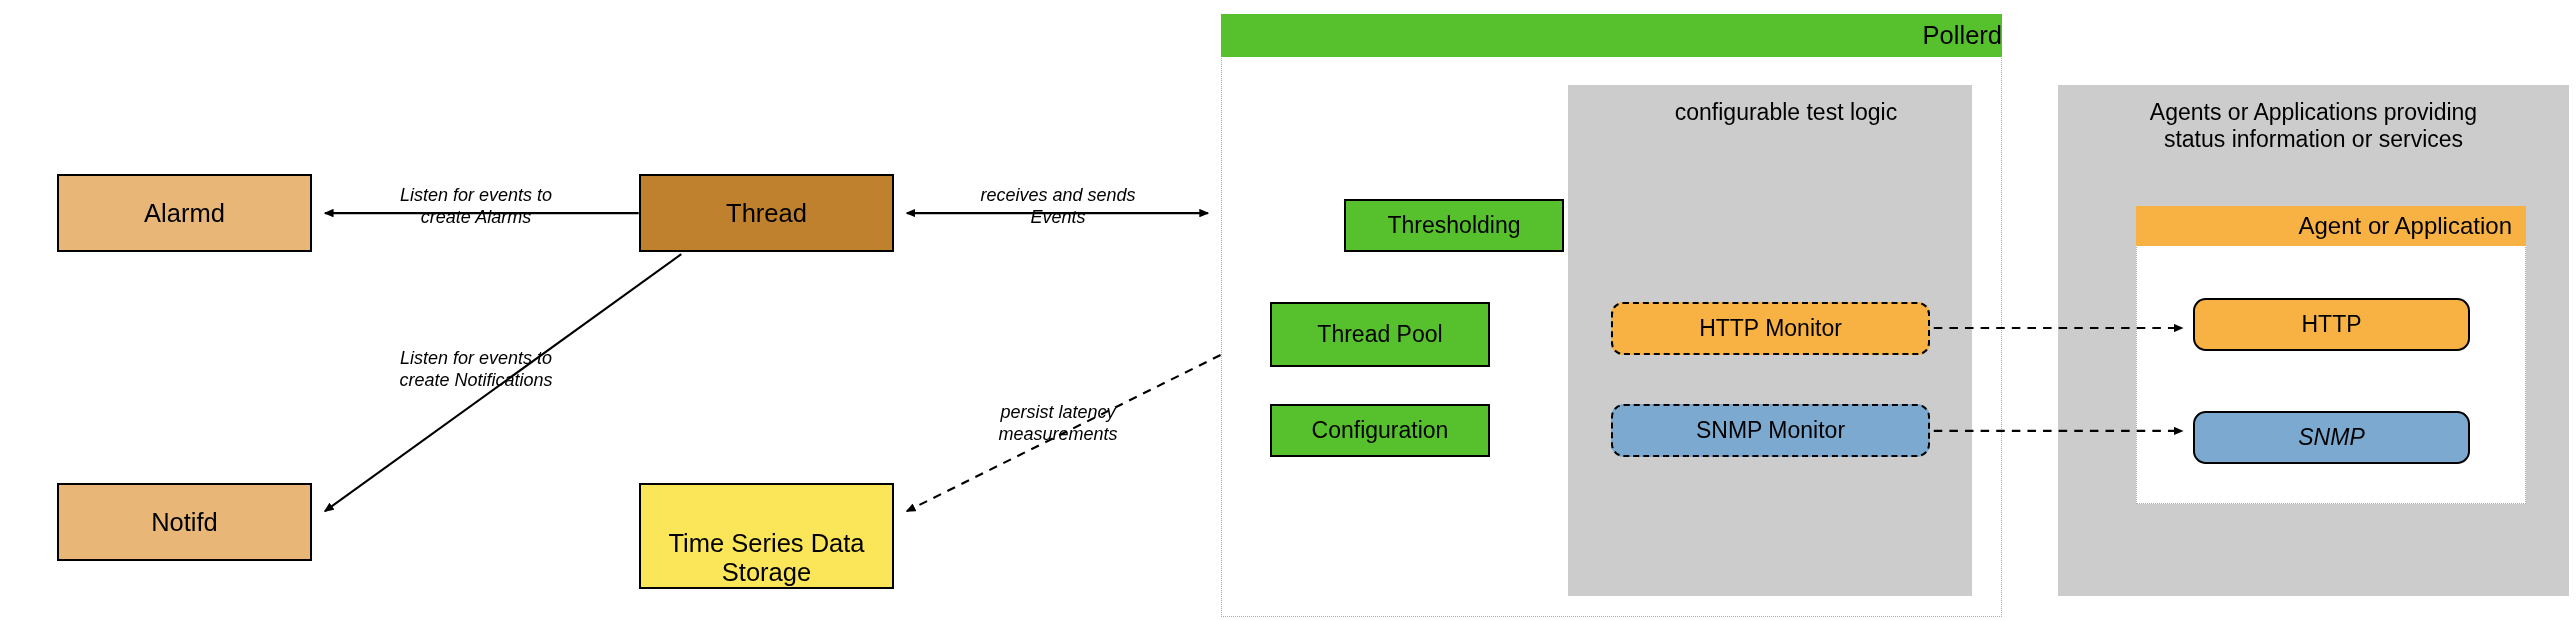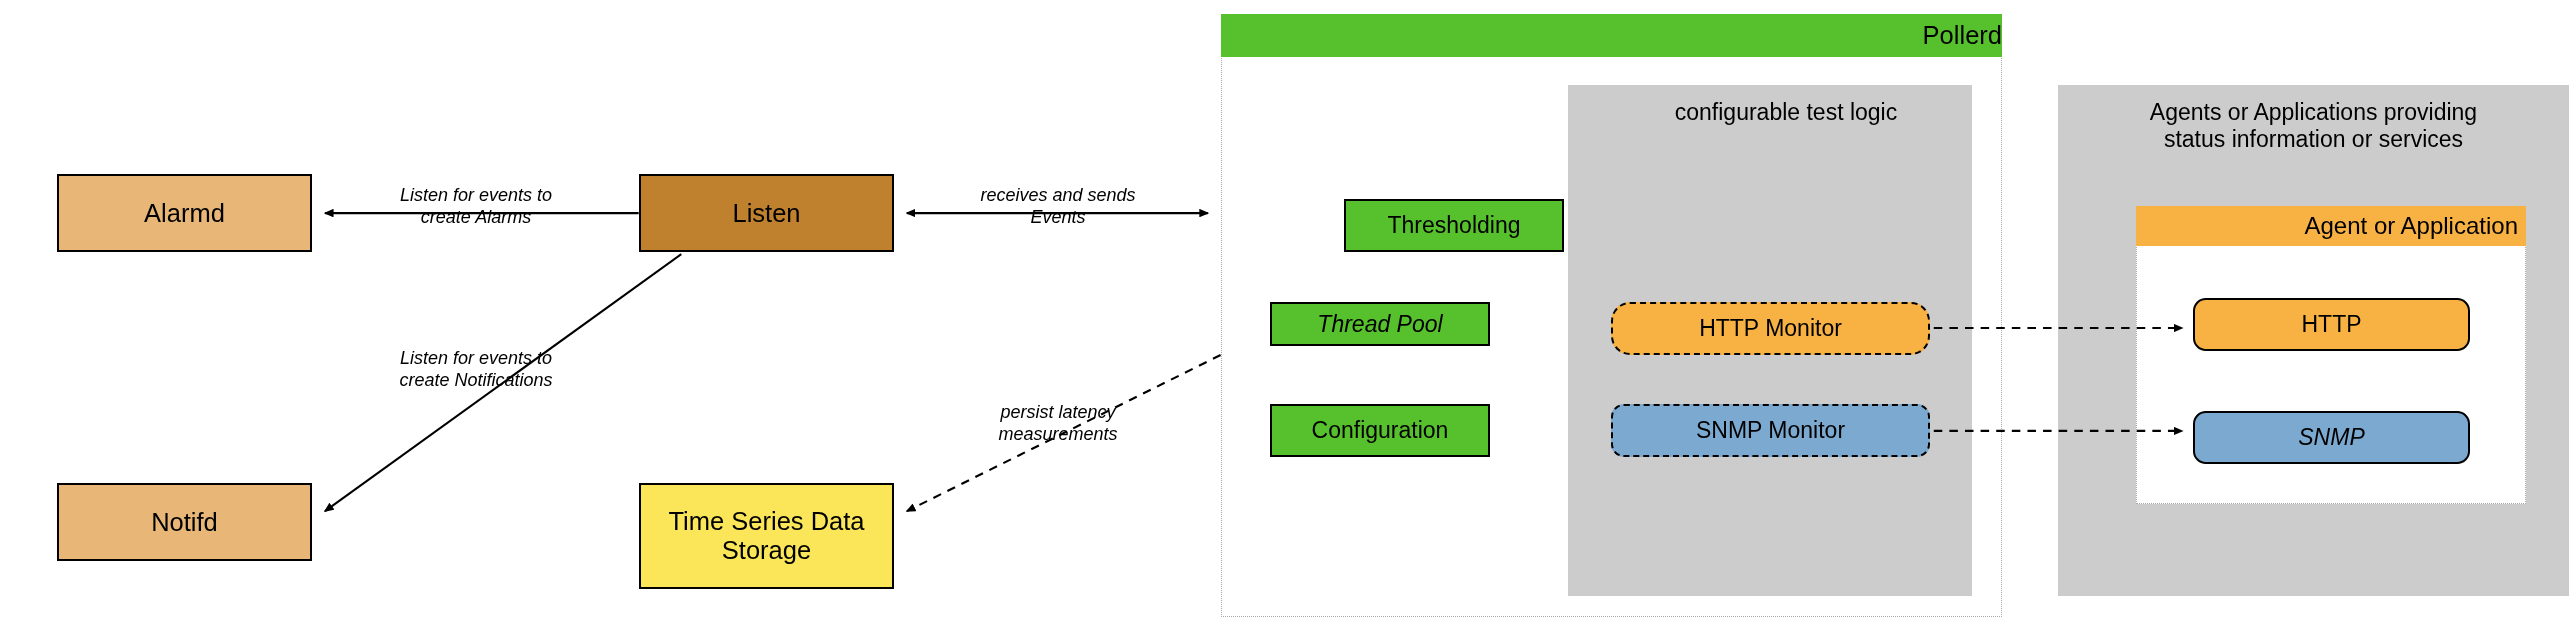--- a/index.html
+++ b/index.html
@@ -26,30 +26,31 @@
   }
   .brown-box {
     background: #c0812e;
     border: 2.1px solid #000;
     font-size: 25.5px;
   }
   .yellow-box {
     background: #fbe659;
     border: 2.1px solid #000;
     font-size: 25.5px;
+    align-items: flex-end;
   }
   .green-small {
     background: #56c12d;
     border: 2.1px solid #000;
     font-size: 23px;
   }
   .orange-round {
     background: #f8b244;
     border: 2.1px dashed #000;
-    border-radius: 19px;
+    border-radius: 12px;
     font-size: 23px;
   }
   .blue-round {
     background: #7ba9d0;
     border: 2.1px dashed #000;
     border-radius: 12.8px;
     font-size: 23px;
   }
   .orange-round-solid {
     background: #f8b244;
@@ -105,21 +106,21 @@
     box-sizing: border-box;
   }
   .agent-header {
     position: absolute;
     background: #f8b244;
     color: #000;
     font-size: 24px;
     display: flex;
     align-items: center;
     justify-content: flex-end;
-    padding-right: 8px;
+    padding-right: 14px;
     box-sizing: border-box;
   }
   .gray-label {
     position: absolute;
     font-size: 23px;
     color: #000;
     text-align: center;
   }
 </style>
 </head>
@@ -127,21 +128,21 @@
 
 <div class="box orange-box" style="left:57px; top:174px; width:255px; height:78px;">
   <span>Alarmd</span>
 </div>
 
 <div class="box orange-box" style="left:57px; top:483px; width:255px; height:78px;">
   <span>Notifd</span>
 </div>
 
 <div class="box brown-box" style="left:639px; top:174px; width:255px; height:78px;">
-  <span>Listen</span>
+  <span>Thread</span>
 </div>
 
 <div class="box yellow-box" style="left:639px; top:483px; width:255px; height:106px;">
   <span style="padding:0 14px;">Time Series Data Storage</span>
 </div>
 
 <div class="label" style="left:341px; top:185px; width:270px;">
   <span style="white-space:pre-line;">Listen for events to
 create Alarms</span>
 </div>
@@ -162,21 +163,21 @@
 </div>
 
 <div class="pollerd-container" style="left:1221px; top:14px; width:781px; height:603px;"></div>
 <div class="pollerd-header" style="left:1221px; top:14px; width:781px; height:43px;">
   <span>Pollerd</span>
 </div>
 
 <div class="box green-small" style="left:1344px; top:199px; width:220px; height:53px;">
   <span>Thresholding</span>
 </div>
-<div class="box green-small" style="left:1270px; top:302px; width:220px; height:44px;font-style:italic;">
+<div class="box green-small" style="left:1270px; top:302px; width:220px; height:65px;">
   <span>Thread Pool</span>
 </div>
 <div class="box green-small" style="left:1270px; top:404px; width:220px; height:53px;">
   <span>Configuration</span>
 </div>
 
 <div class="gray-panel" style="left:1568px; top:85px; width:404px; height:511px;"></div>
 <div class="gray-label" style="left:1568px; top:99px; width:436px;">
   <span>configurable test logic</span>
 </div>

